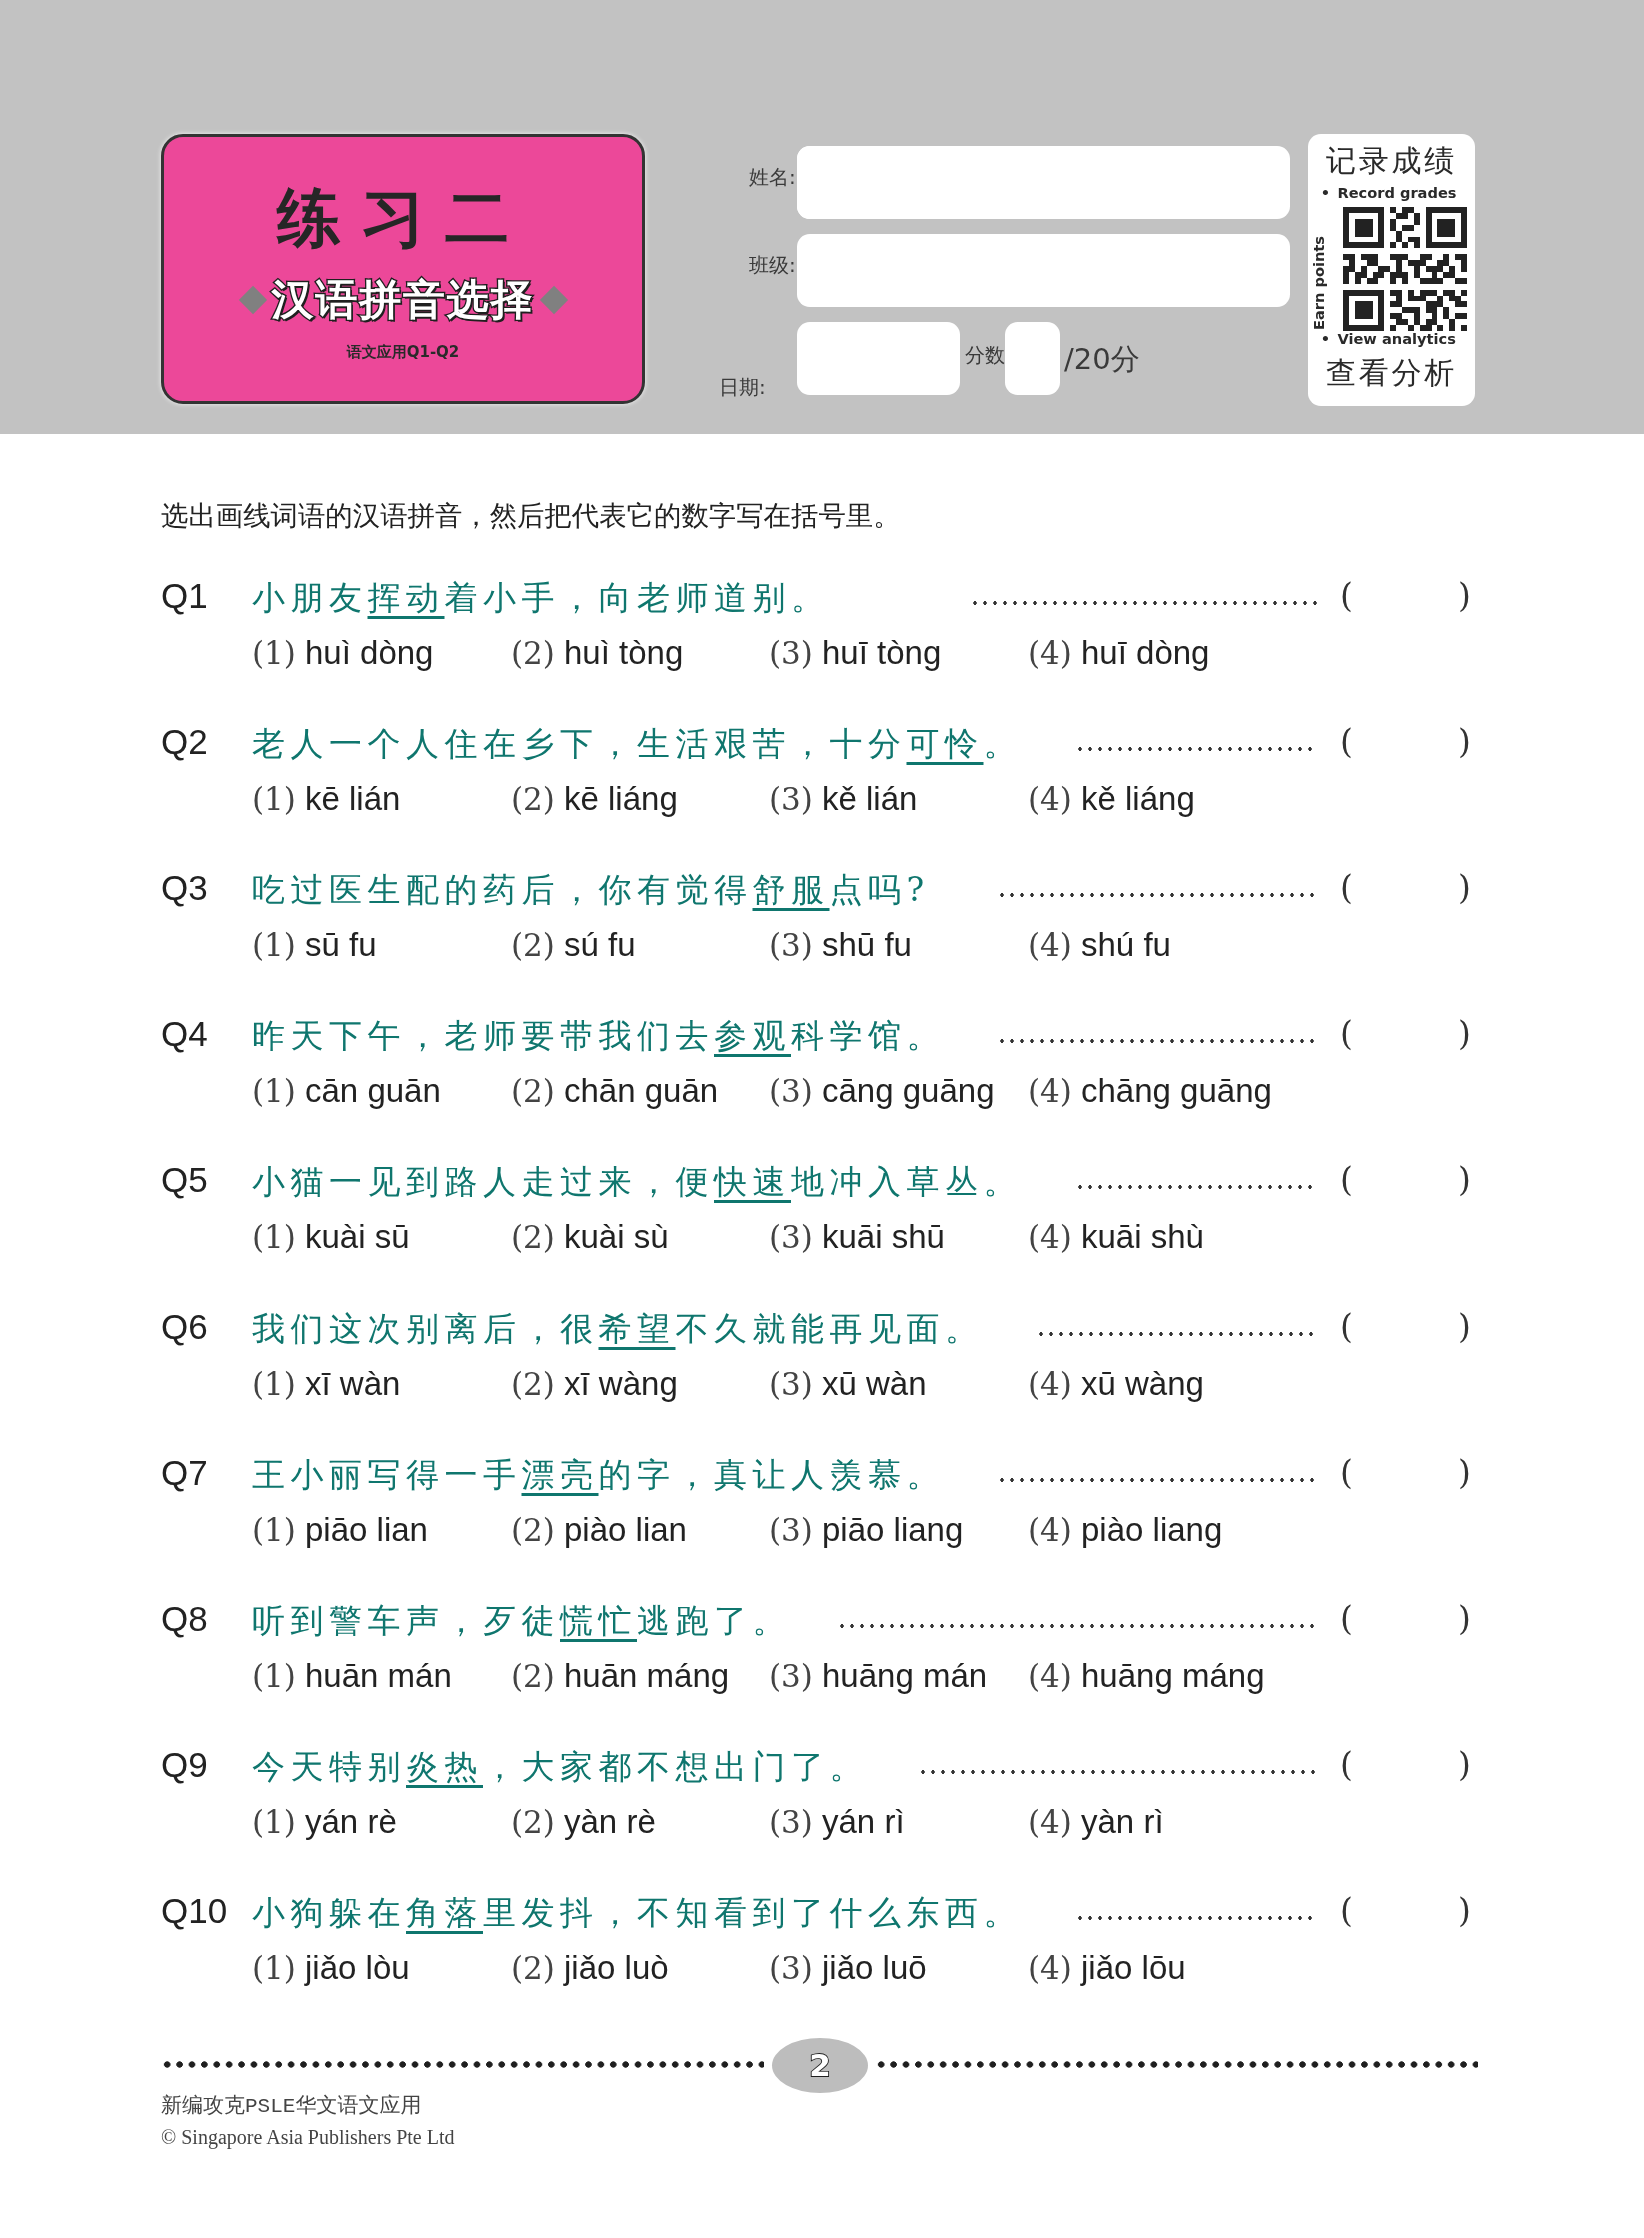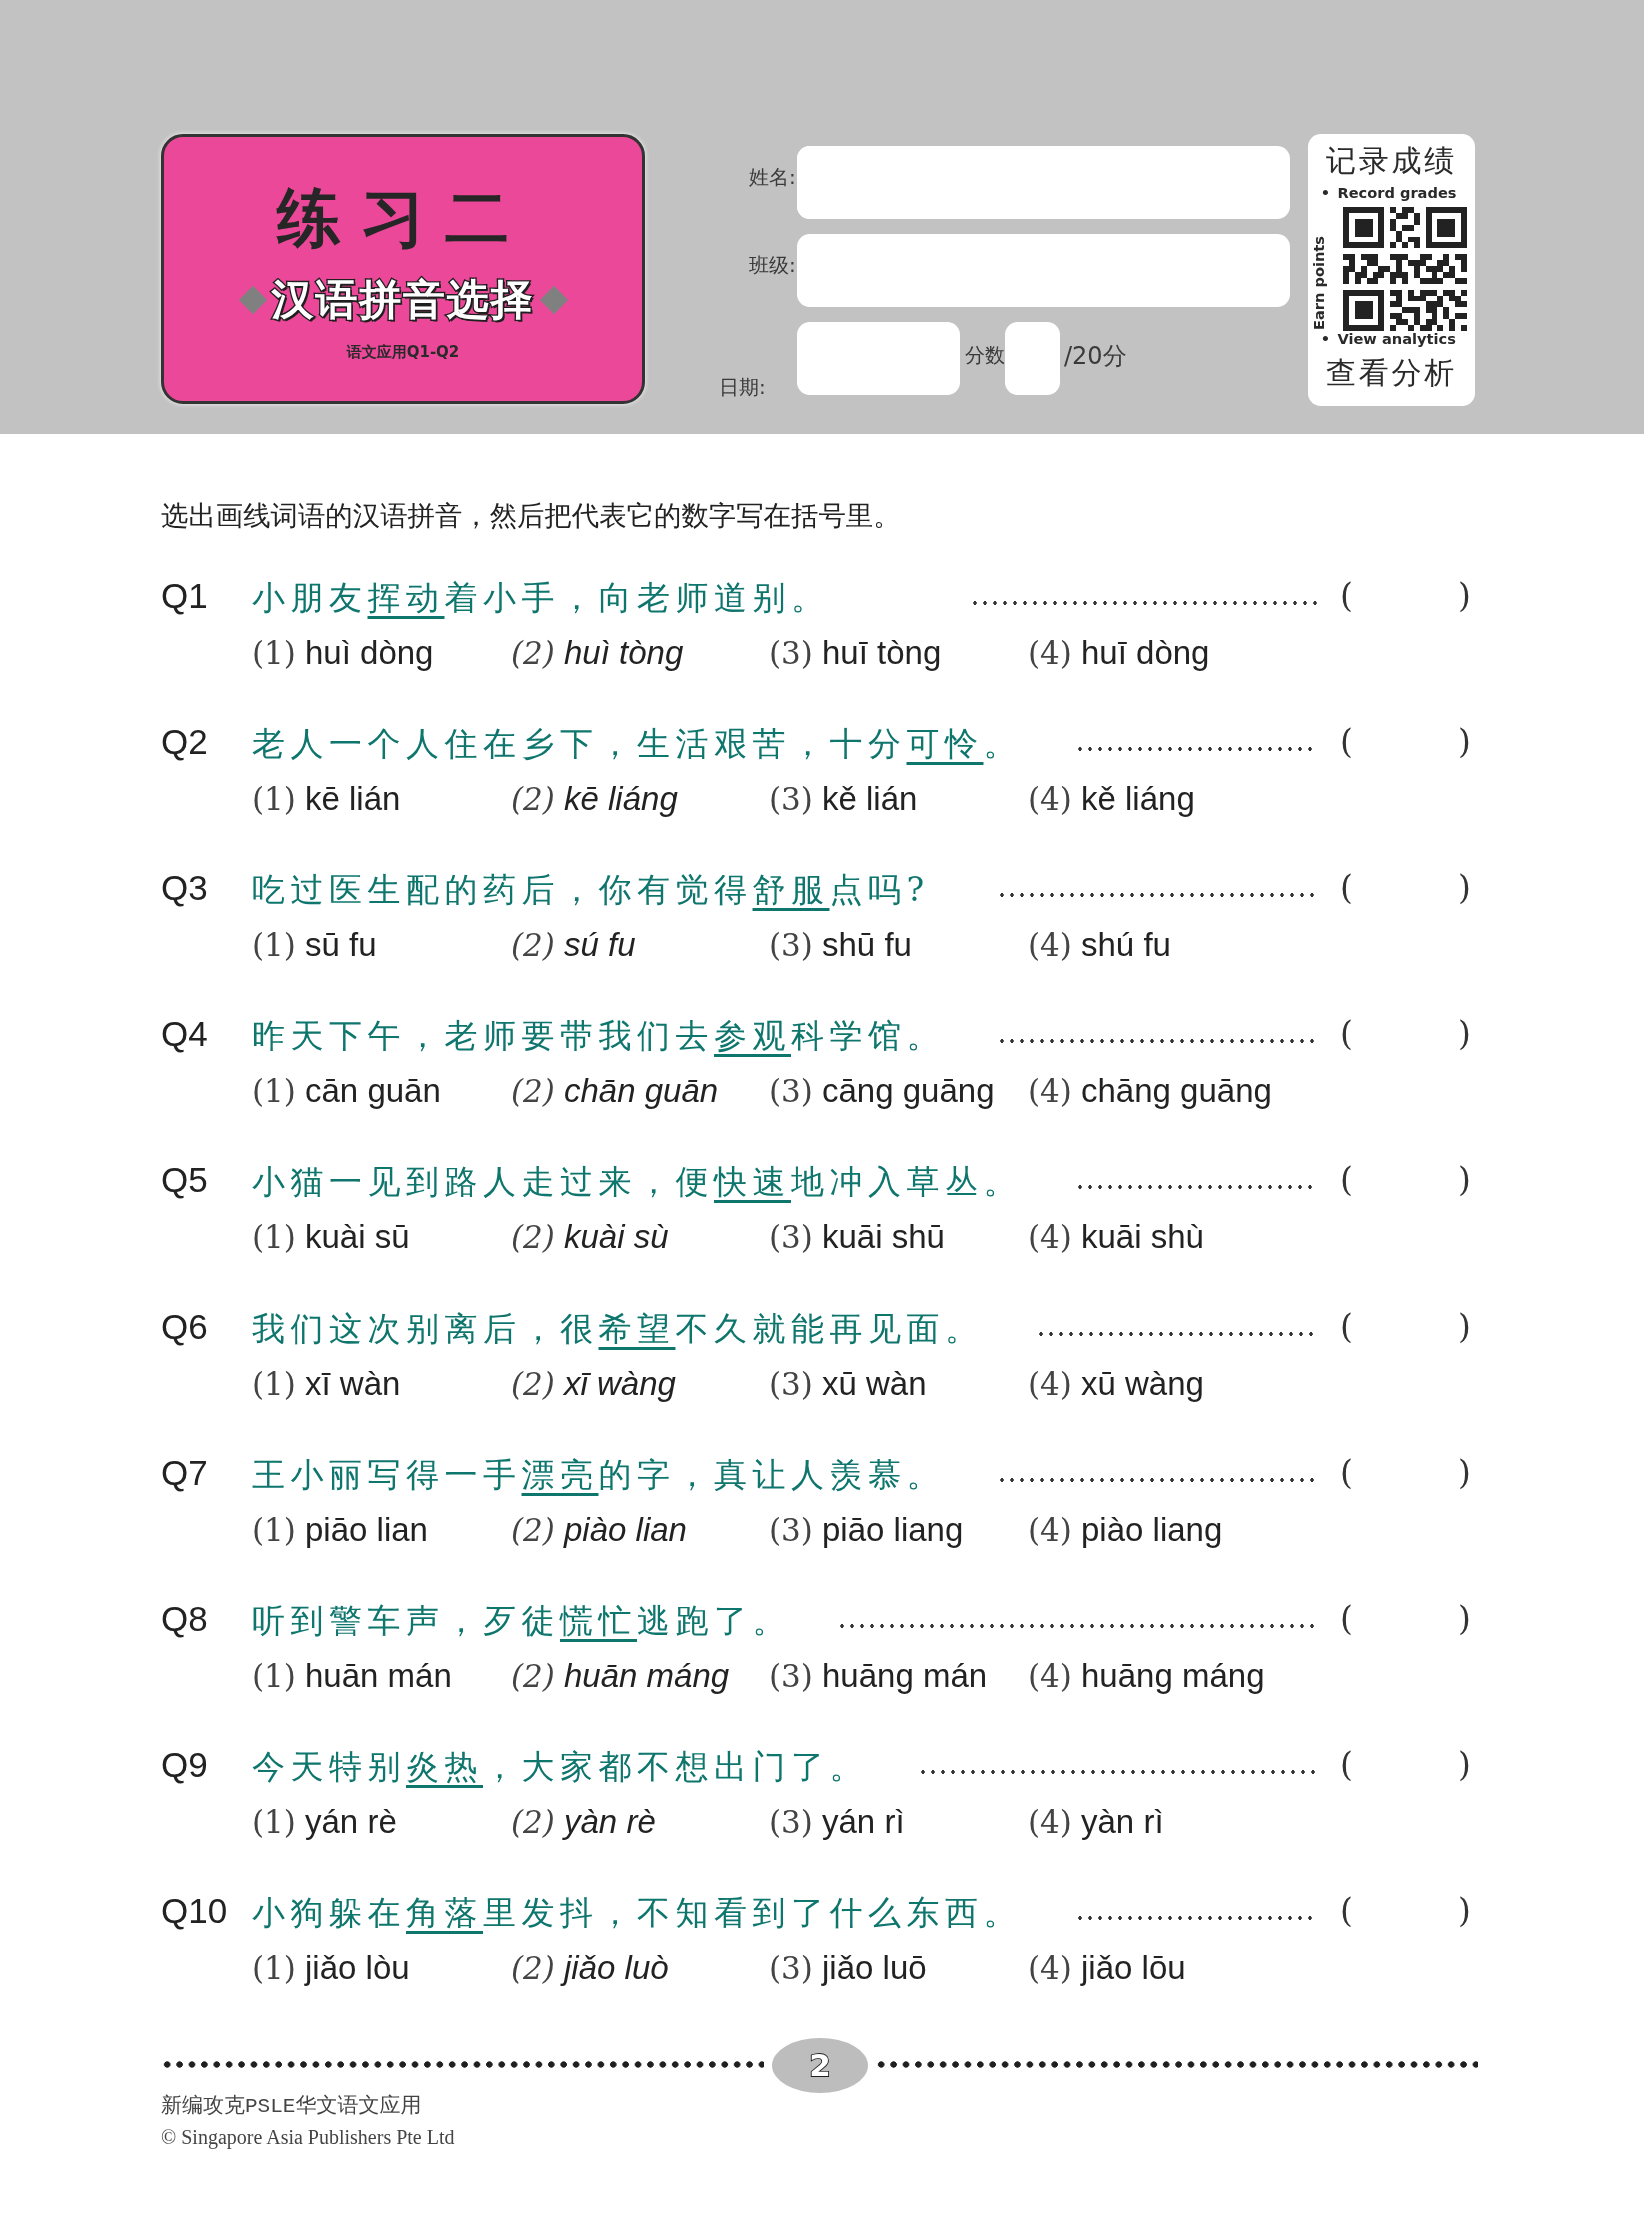--- a/index.html
+++ b/index.html
@@ -65,21 +65,21 @@
   .q-paren-open, .q-paren-close { position: absolute; top: 0; font-size: 33px; color: #333; font-family: "DejaVu Serif", serif; }
   .q-paren-open { left: 1179px; }
   .q-paren-close { left: 1297px; }
   .answer-slot { position: absolute; left: 1197px; top: 0; width: 96px; height: 46px; }
 
   .options { position: absolute; left: 91px; top: 57px; width: 1188px; height: 46px; }
   .option { position: absolute; top: 0; font-size: 33px; white-space: nowrap; color: #222; }
   .option .opt-num { font-family: "DejaVu Serif", serif; color: #444; margin-right: 9.1px; font-size: 31px; }
   .option .opt-py { font-family: "Liberation Sans", sans-serif; }
   .opt-0 { left: 0; }
-  .opt-1 { left: 259px; font-style: italic; }
+  .opt-1 { left: 259px; }
   .opt-2 { left: 517px; }
   .opt-3 { left: 776px; }
 
   .footer-dots {
     position: absolute; top: 2060px; height: 9.1px;
     background-image: radial-gradient(circle, #1f1f1f 2.9px, transparent 3.5px);
     background-size: 12.4px 9.1px; background-repeat: repeat-x;
   }
   .page-badge {
     position: absolute; left: 772px; top: 2038px; width: 96px; height: 55px; border-radius: 50%;
@@ -109,21 +109,21 @@
 <div class="form-field" style="left:797px; top:146px; width:493px; height:73px;"></div>
 
 <div class="form-label" style="left:749px; top:252px;">班级:</div>
 <div class="form-field" style="left:797px; top:234px; width:493px; height:73px;"></div>
 
 <div class="form-label" style="left:719px; top:342px;margin-top:32px;">日期:</div>
 <div class="form-field" style="left:797px; top:322px; width:163px; height:73px; width:163px;"></div>
 
 <div class="form-label" style="left:965px; top:342px;">分数:</div>
 <div class="form-field" style="left:1005px; top:322px; width:55px; height:73px;"></div>
-<div class="form-label" style="left:1064px; top:340px; font-size:24px;">/20分</div>
+<div class="form-label" style="left:1064px; top:340px; font-size:29px;">/20分</div>
 
 <div class="qr-card">
   <div class="qr-title" style="top:7.3px;">记录成绩</div>
   <div class="qr-bullet" style="top:50px;">Record grades</div>
   <div class="qr-vertical" style="top:196px;">Earn points</div>
   <svg class="qr-code" viewBox="0 0 21 21" shape-rendering="crispEdges">
     <rect width="21" height="21" fill="#fff"></rect>
     <g fill="#222">
       <path d="M0 0h7v7h-7zM1 1v5h5v-5zM2 2h3v3h-3z" fill-rule="evenodd"></path>
       <path d="M14 0h7v7h-7zM15 1v5h5v-5zM16 2h3v3h-3z" fill-rule="evenodd"></path>

